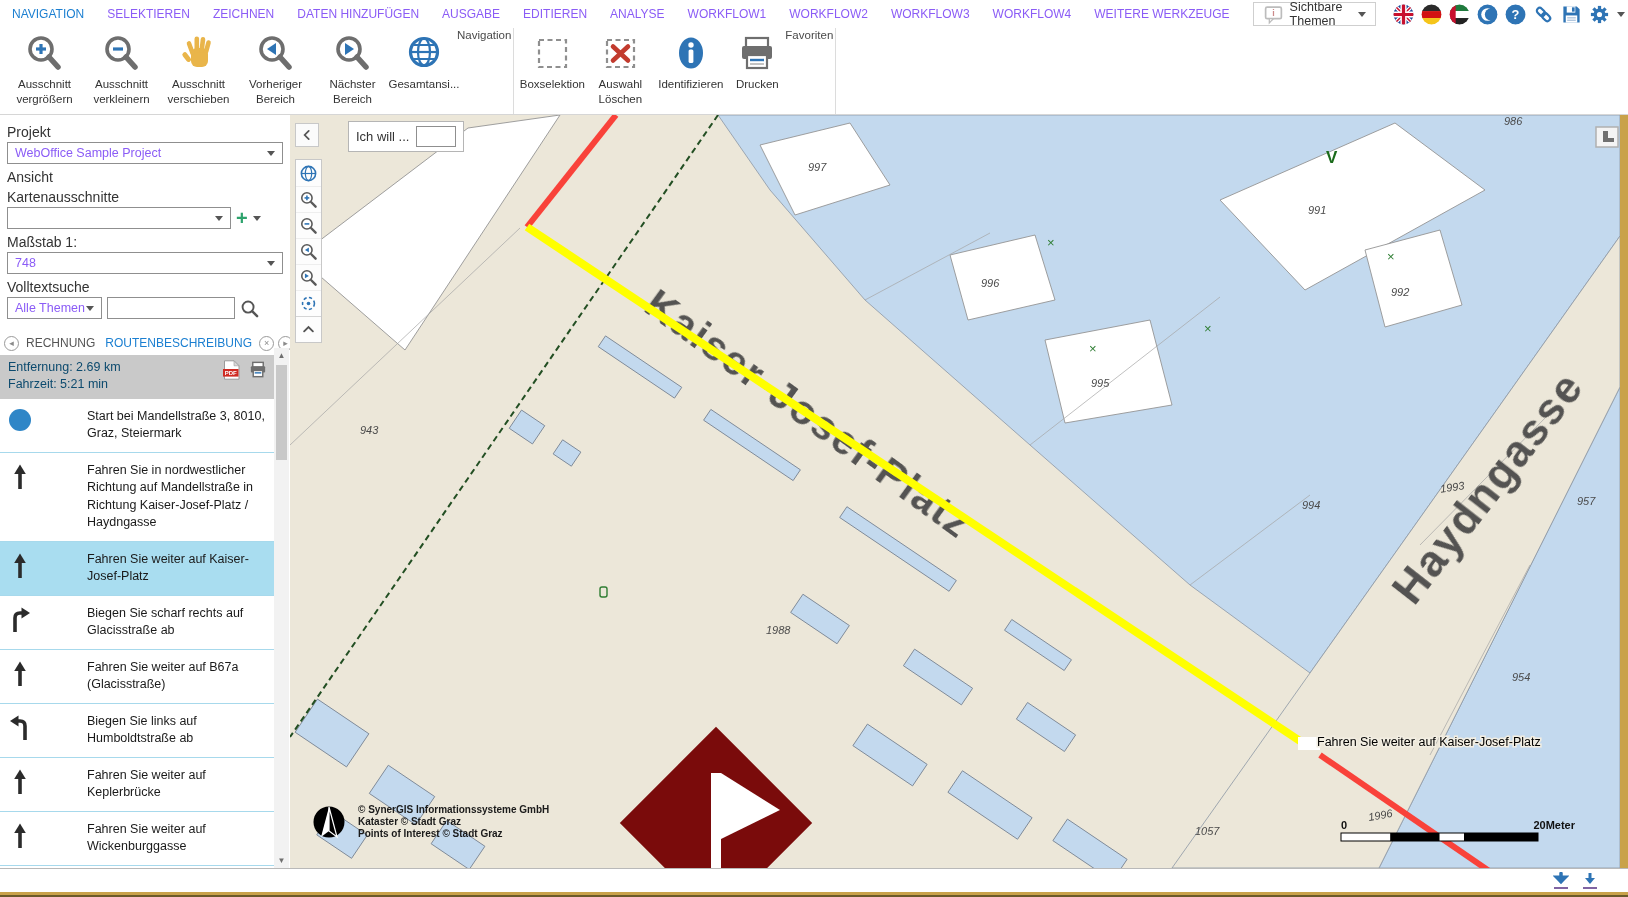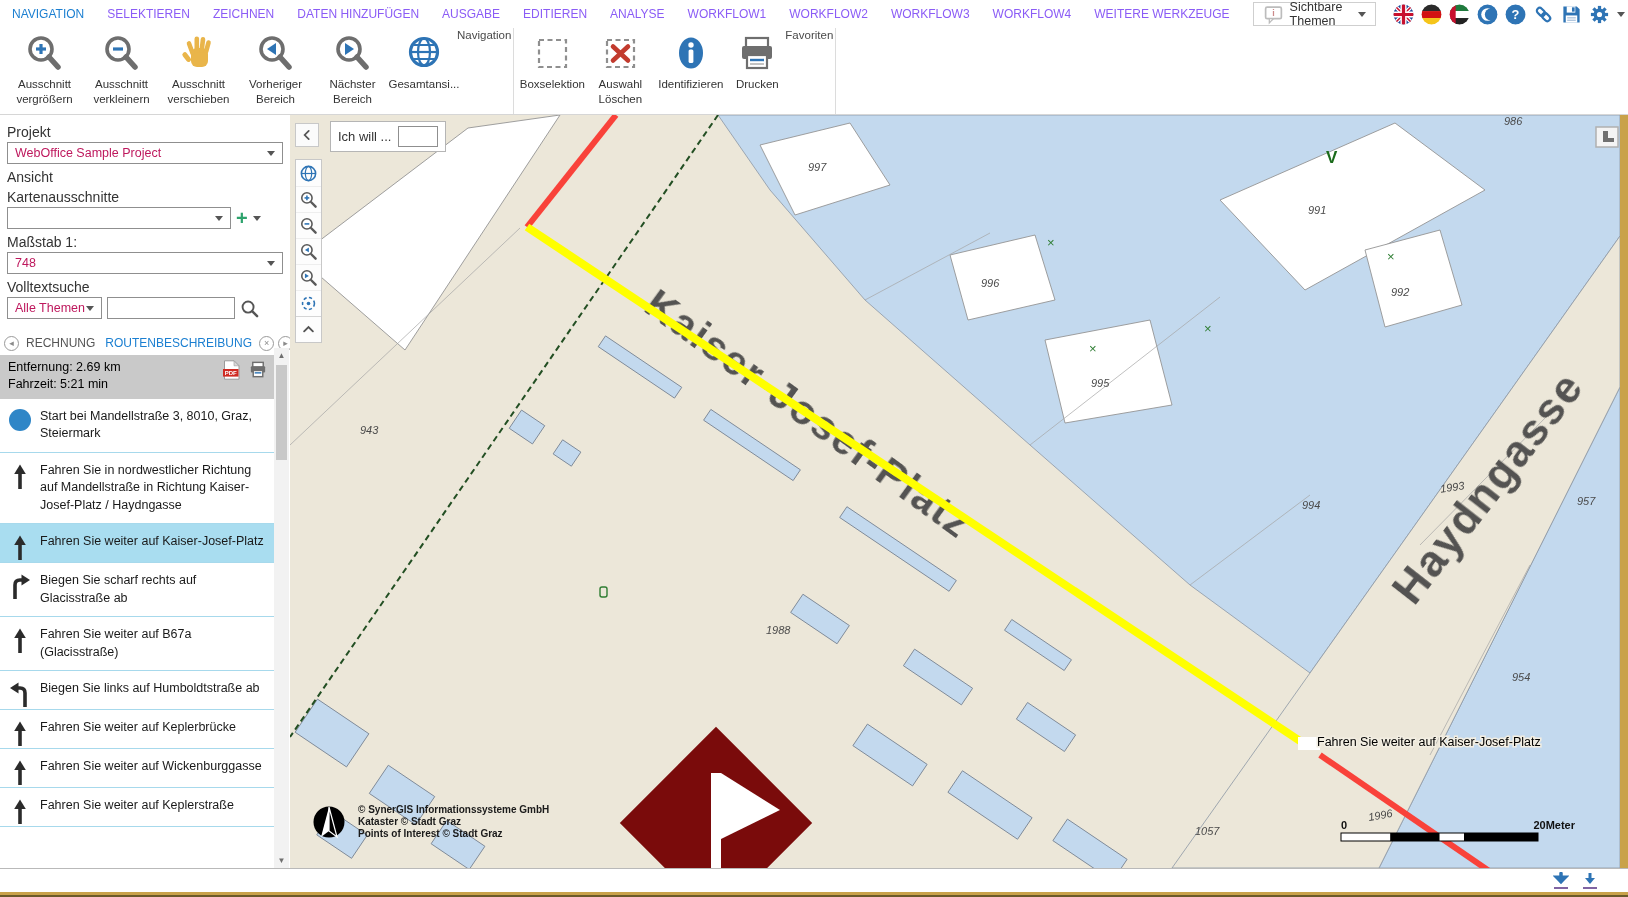--- a/index.html
+++ b/index.html
@@ -28,62 +28,62 @@
   .rbtn .rlabel { font-size:11.5px; color:#333; text-align:center; line-height:1.3; }
   .rgroup-label { text-align:center; font-size:11.5px; color:#4a4a4a; padding:1px 0 2px; }
 
   
   .main { display:flex; height:753px; }
 
   
   .sidebar { width:290px; background:#fff; position:relative; padding-top:7px; display:flex; flex-direction:column; }
   .fld-label { font-size:14px; color:#333; margin:2px 7px 2px 7px; }
   .select { height:22px; border:1px solid #8f8f8f; background:#fff; display:flex; align-items:center;
-    padding:0 7px; font-size:12.5px; color:#be185d; margin:0 7px 3px 7px; }
+    padding:0 7px; font-size:12.5px; color:#8b5cf6; margin:0 7px 3px 7px; }
   .select .caret { margin-left:auto; }
   .row { display:flex; align-items:center; margin:0 7px 3px 7px; gap:5px; }
   .row .select { margin:0; }
   .plus-btn { color:#2ea36d; font-size:20px; font-weight:bold; line-height:18px; cursor:pointer; }
   .txtinput { height:22px; border:1px solid #8f8f8f; font-size:12.5px; padding:0 4px; }
 
   .tabs { display:flex; align-items:center; margin-top:9px; height:24px; font-size:12px; color:#555;
     padding:0 2px; }
   .tab-circle { width:15px; height:15px; border-radius:50%; border:1px solid #9a9a9a; color:#8a8a8a;
     font-size:9px; line-height:13px; text-align:center; flex:0 0 auto; margin:0 2px; cursor:pointer; }
   .tab { padding:0 5px; white-space:nowrap; cursor:pointer; }
   .tab.active { color:#1b7fd1; }
   .tab-sep { width:1px; height:16px; background:#c9c9c9; }
 
   .route-header { background:#c9c9c9; padding:4px 8px 6px; position:relative; margin-right:16px; }
-  .route-header .line { font-size:12.5px; color:#000000; line-height:1.35; }
+  .route-header .line { font-size:12.5px; color:#0c4a6e; line-height:1.35; }
   .rh-icons { position:absolute; right:6px; top:5px; display:flex; gap:8px; }
 
   .route-list { flex:1; overflow:hidden; margin-right:16px; }
-  .step { display:flex; border-bottom:1px solid #a7d9ec; }
+  .step { display:flex; border-bottom:1px solid #a7d9ec;gap:47px; }
   .step.selected { background:#a9ddf0; }
   .step-icon { width:40px; display:flex; justify-content:center; padding-top:10px; flex:0 0 auto; }
   .step-text { flex:1; font-size:12.5px; color:#1a1a1a; line-height:1.4; padding:9px 6px 9px 0; }
   .start-dot { width:22px; height:22px; border-radius:50%; background:#2f86c7; }
 
   .side-scroll { position:absolute; right:1px; top:233px; bottom:0; width:15px; background:#f2f2f2; }
   .ss-arrow { position:absolute; left:0; width:15px; height:15px; color:#6f6f6f; font-size:8px;
     text-align:center; line-height:15px; cursor:pointer; }
   .ss-thumb { position:absolute; left:2px; top:17px; width:11px; height:95px; background:#c8c8c8; cursor:pointer; }
 
   
   .map-wrap { width:1338px; position:relative; border-right:8px solid #c9a24a; background:#ece7d9; overflow:hidden; }
   .map-wrap svg.mapsvg { display:block; }
 
   .collapse-btn { position:absolute; left:5px; top:8px; width:24px; height:24px; background:#fbfbfb;
     border:1px solid #c8c8c8; display:flex; align-items:center; justify-content:center; cursor:pointer; }
   .map-tools { position:absolute; left:5px; top:44px; width:27px; background:#fdfdfd; border:1px solid #c8c8c8; }
   .mtool { height:26px; display:flex; align-items:center; justify-content:center; cursor:pointer; }
   .mtool + .mtool { border-top:1px solid #eee; }
   .mtool.last { border-top:1px solid #d5d5d5; }
-  .ichwill { position:absolute; left:40px; top:6px; height:31px; background:#fff; border:1px solid #b5b5b5;
+  .ichwill { position:absolute; left:58px; top:6px; height:31px; background:#fff; border:1px solid #b5b5b5;
     display:flex; align-items:center; gap:7px; padding:0 7px; }
   .ichwill .lbl { font-size:13px; color:#333; }
   .ichwill input { width:40px; height:21px; border:1px solid #8f8f8f; }
 
   
   .bottom-strip { height:24px; width:1628px; background:#fff; display:flex; align-items:center;
     justify-content:flex-end; gap:13px; padding-right:30px; border-top:1px solid #b9b9b9; }
   .dl { display:flex; flex-direction:column; align-items:center; cursor:pointer; }
   .dl .ubar { width:14px; height:2px; background:#8064a2; margin-top:1px; }
   .gold-bottom { height:5px; width:1628px; background:#c9a24a; border-bottom:2px solid #6b5a2a; }

